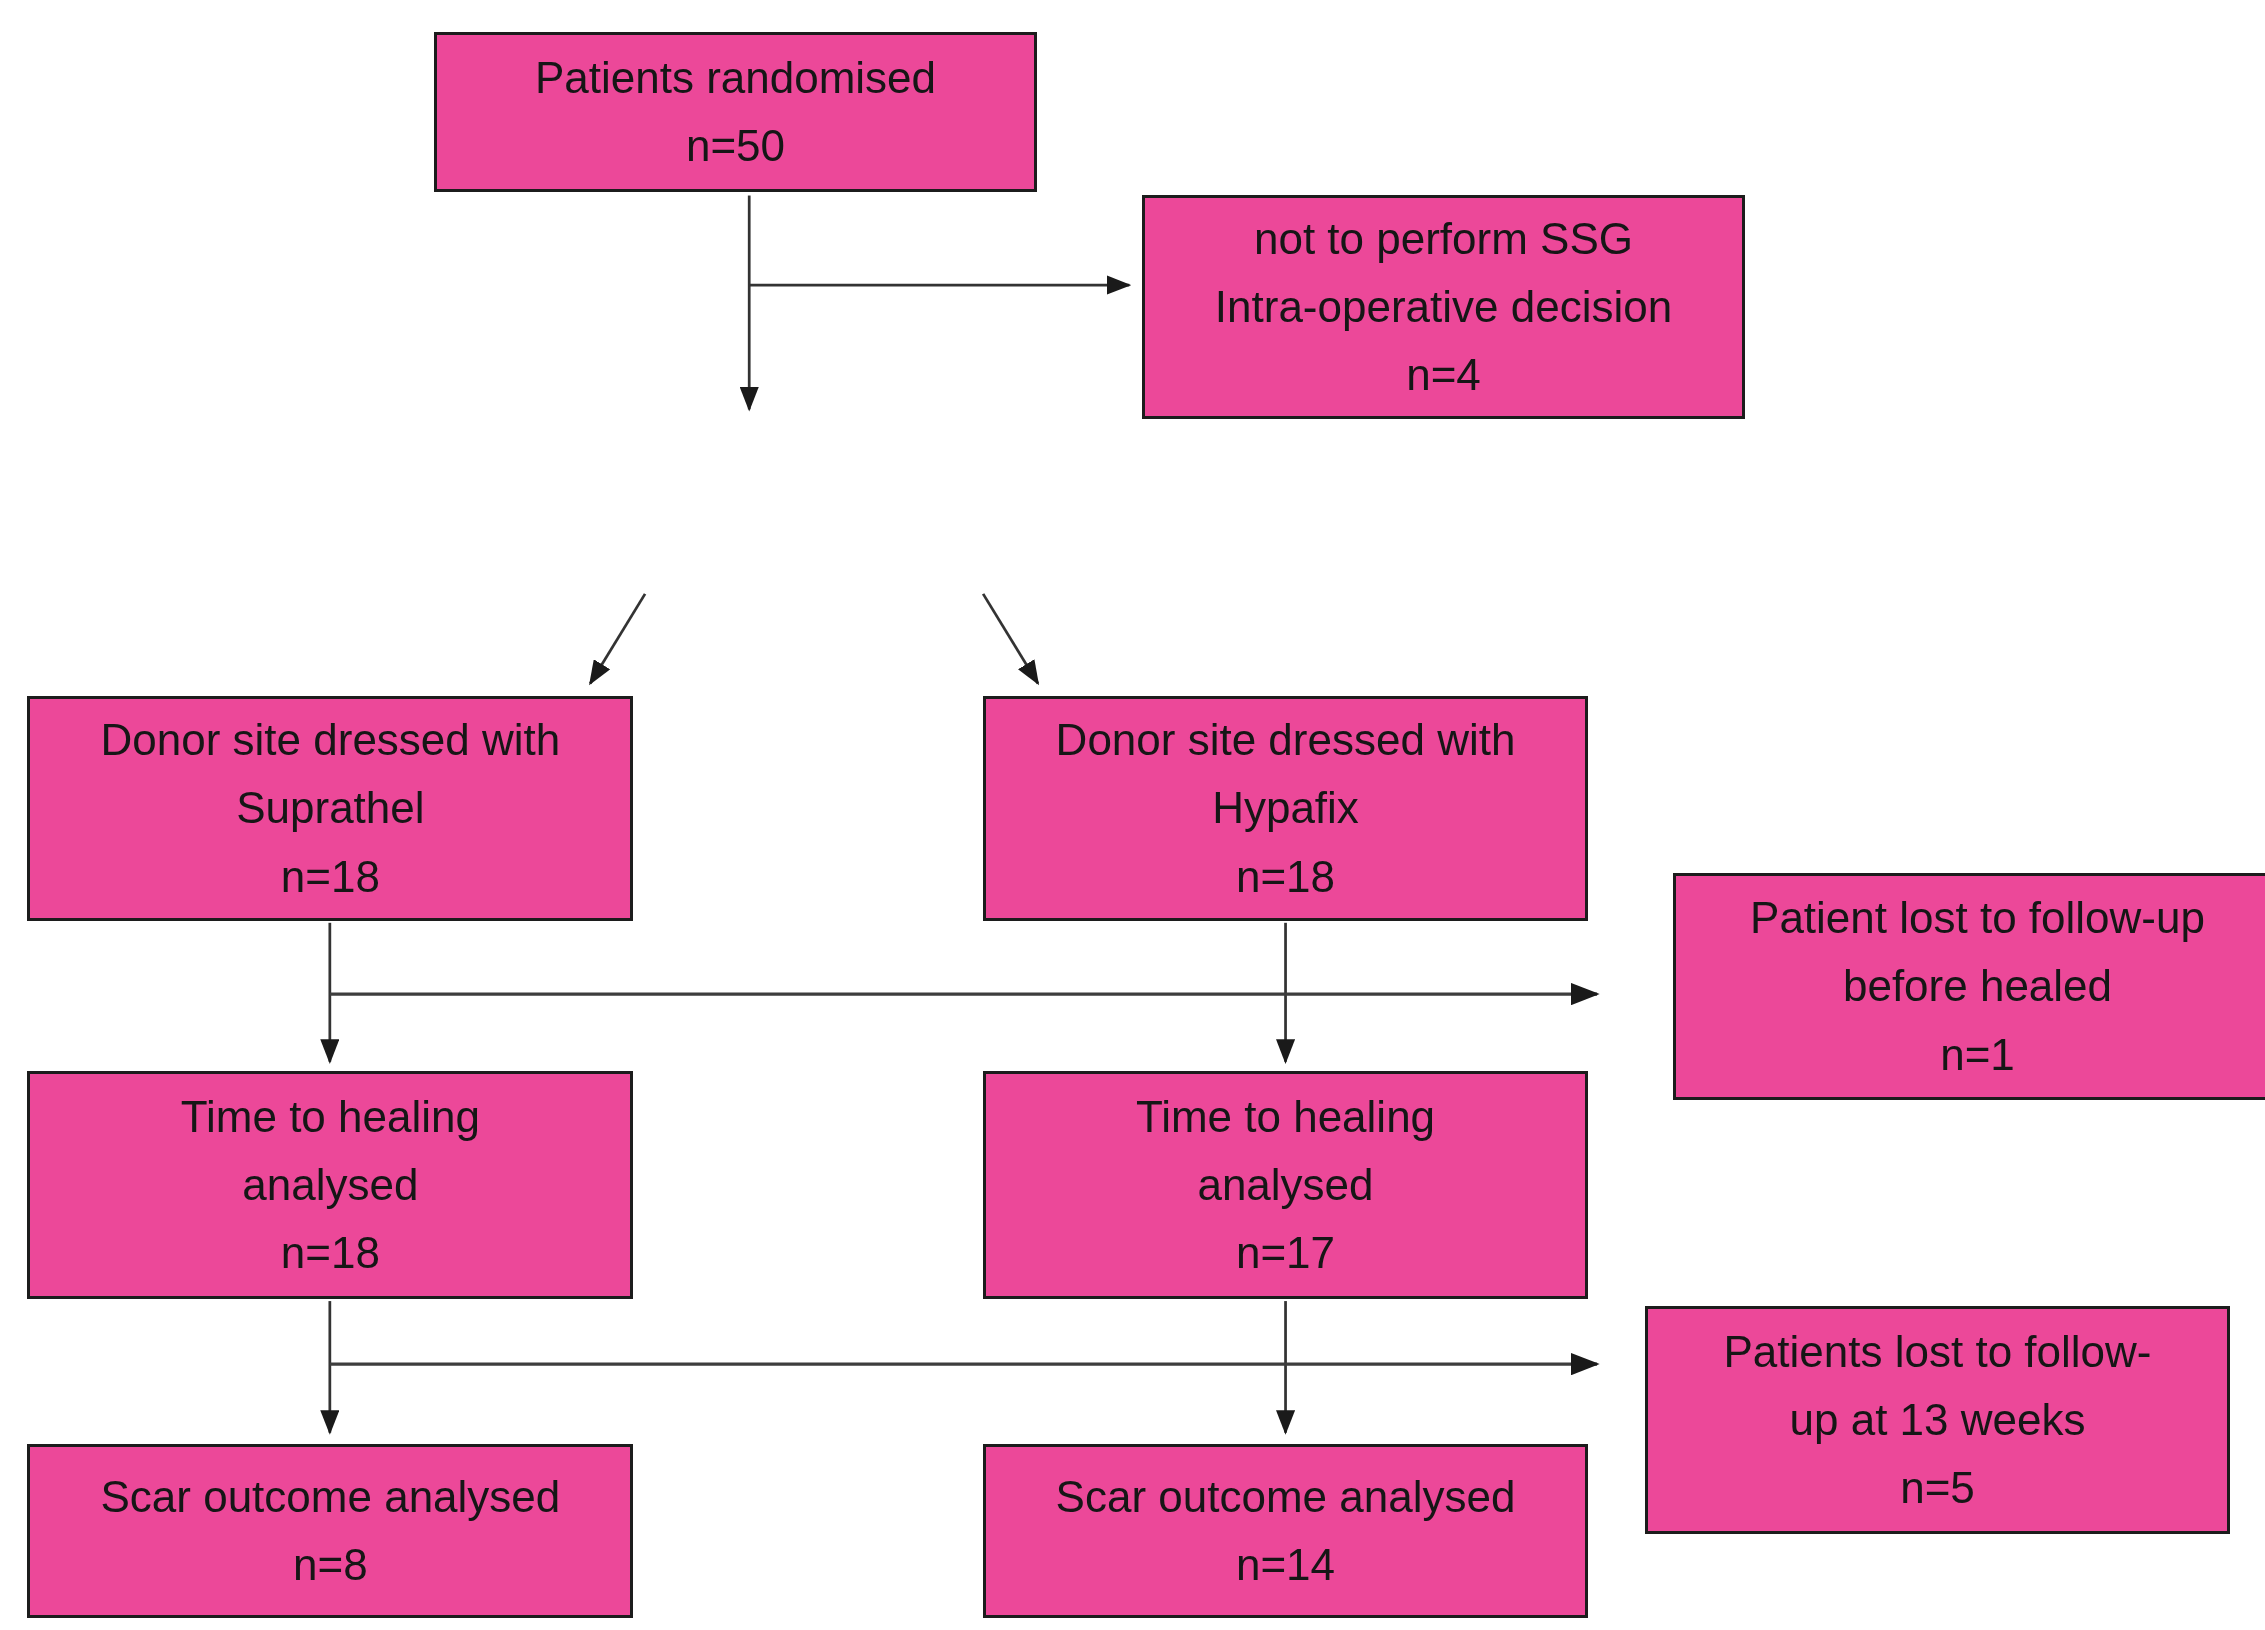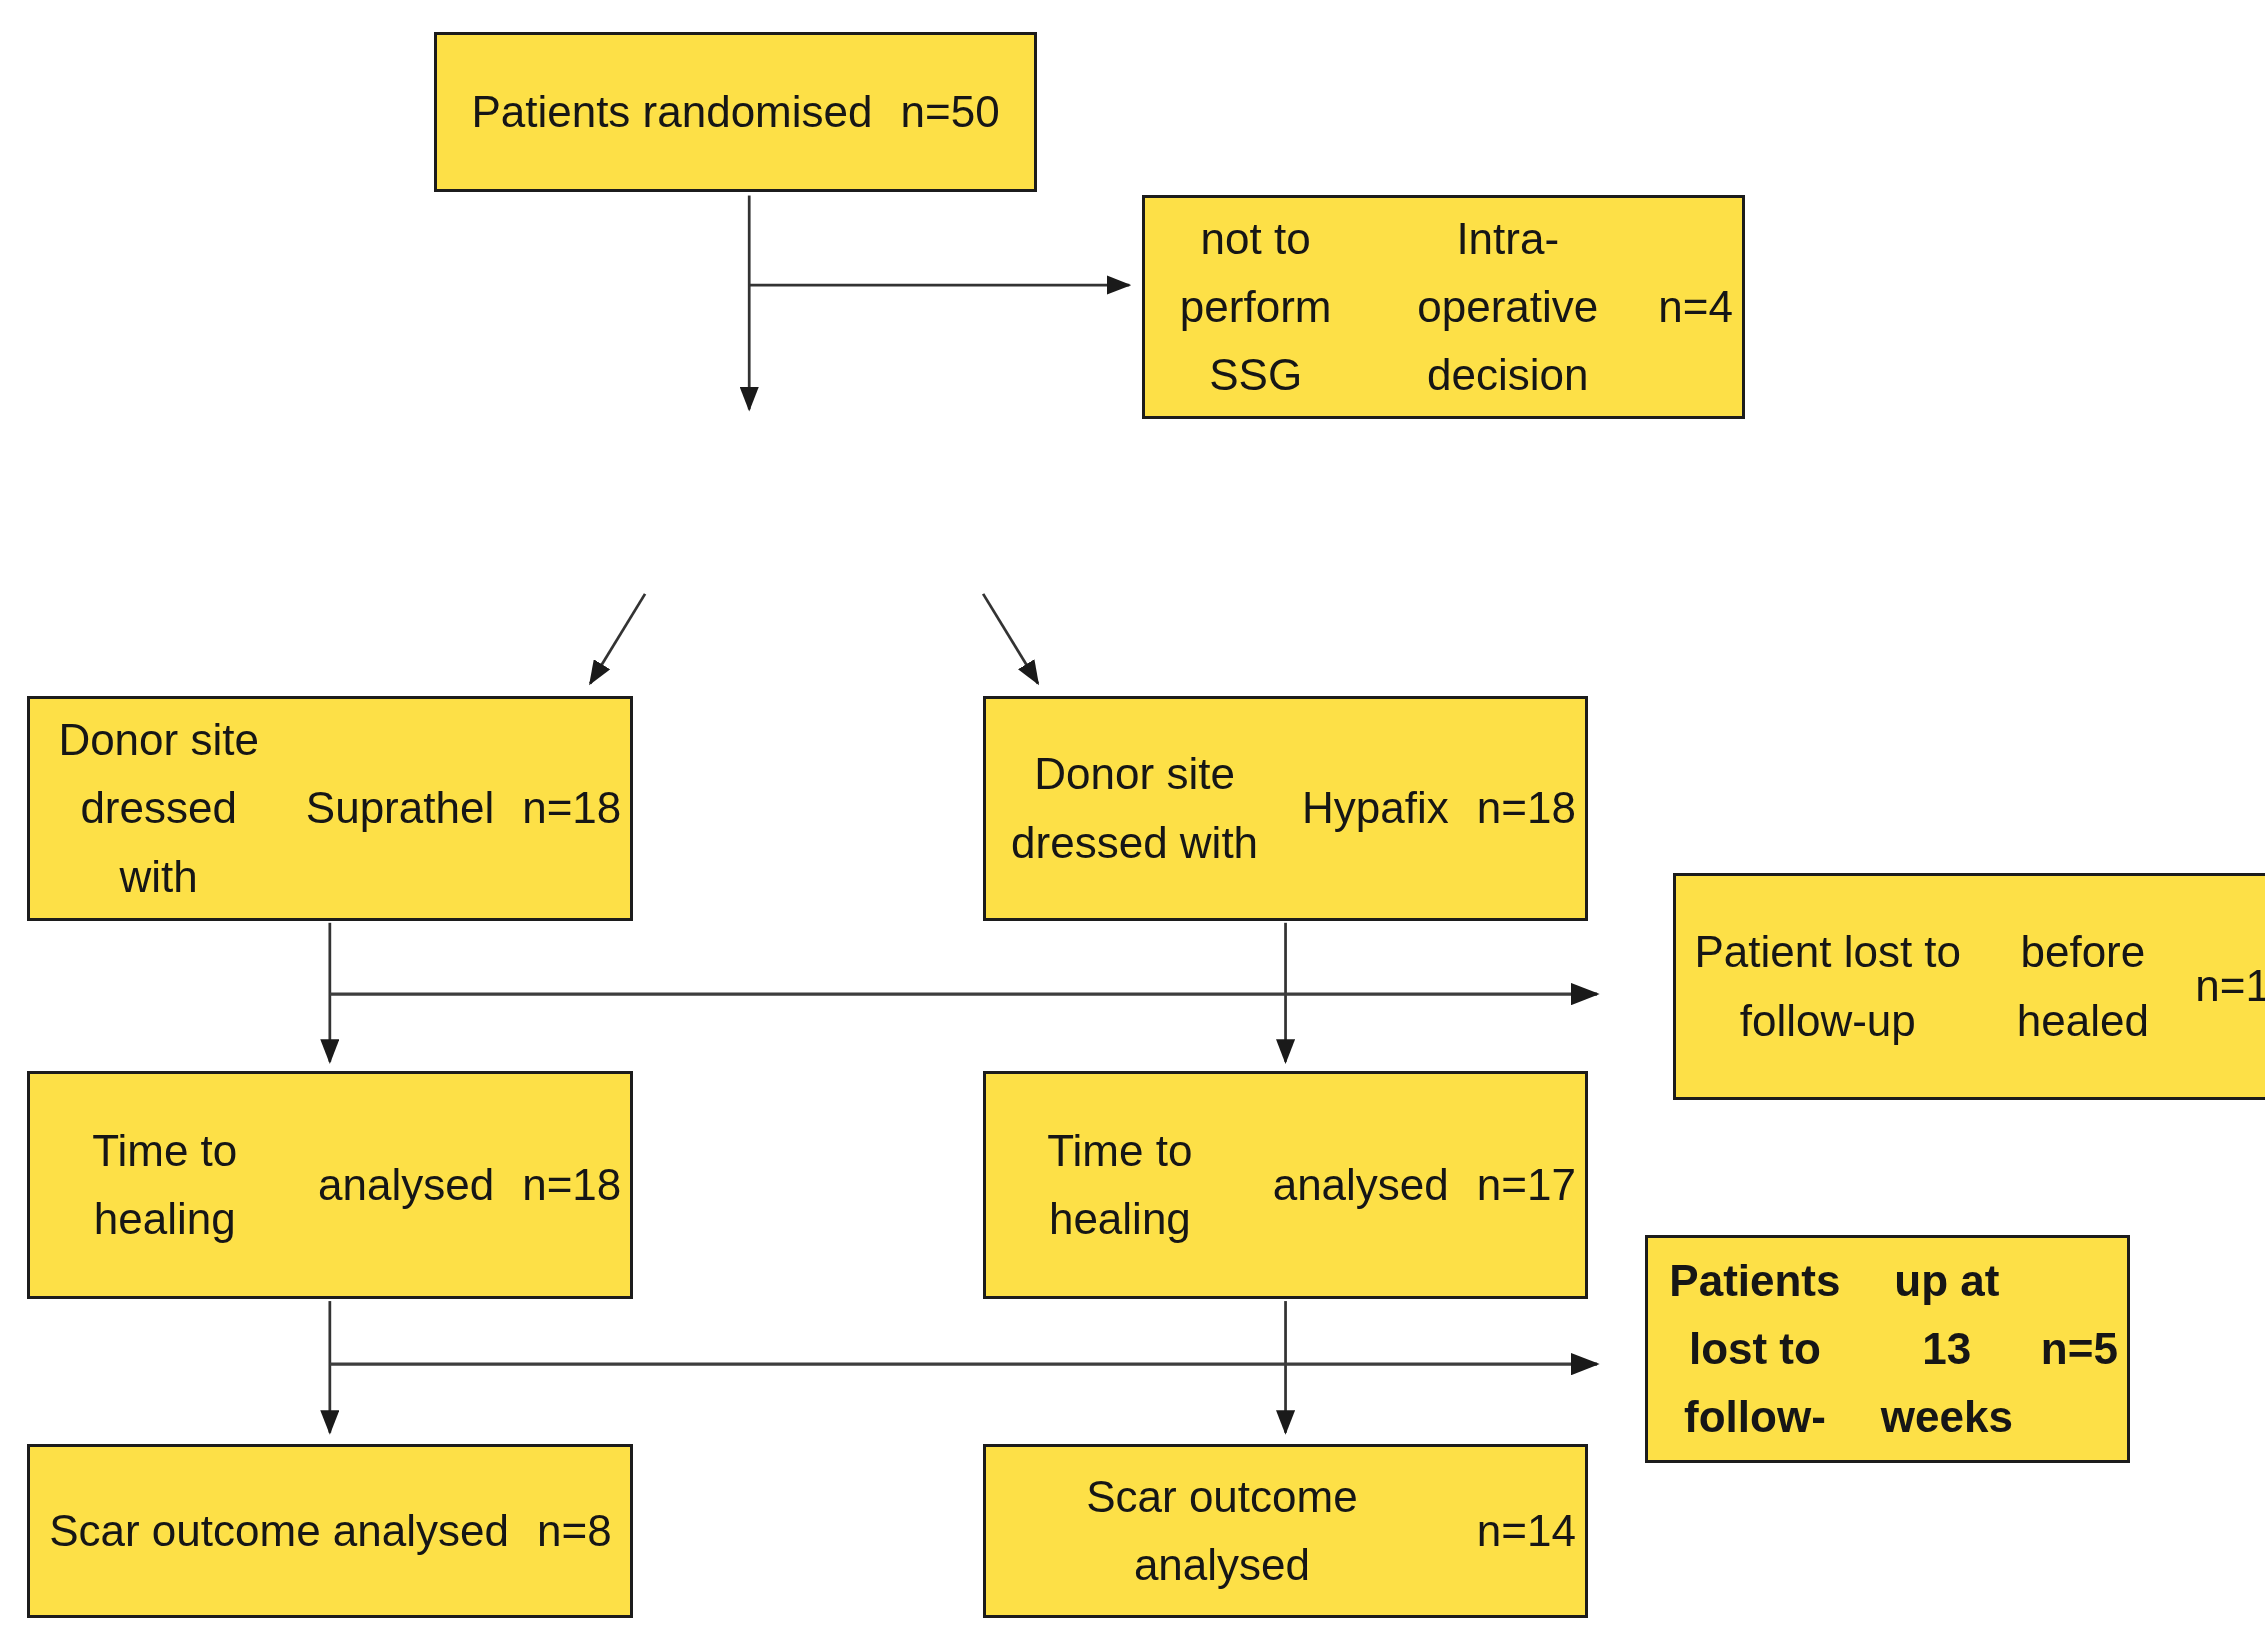--- a/index.html
+++ b/index.html
@@ -13,42 +13,42 @@
     overflow: hidden;
   }
   svg.connectors {
     position: absolute;
     left: 0; top: 0;
     width: 2265px; height: 1630px;
   }
   .box {
     position: absolute;
     box-sizing: border-box;
-    background: #fde047;
+    background: #ec4899;
     border: 3.7px solid #1c1c1c;
     display: flex;
+    flex-direction: column;
     justify-content: center;
     align-items: center;
     text-align: center;
     font-size: 44px;
     line-height: 1.55;
     color: #161616;
     padding: 3.7px 9.1px;
-    gap: 28px;
   }
   
   .b-randomised          { left: 434px;  top: 32px;   width: 603px; height: 160px; }
   .b-intraop             { left: 1142px; top: 195px;  width: 603px; height: 224px; }
   .b-underwent           { left: 434px;  top: 420px;  width: 603px; height: 155px; }
   .b-suprathel           { left: 27.4px;   top: 696px;  width: 606px; height: 225px; }
   .b-hypafix             { left: 983px; top: 696px;  width: 605px; height: 225px; }
   .b-lost-before-healed  { left: 1645px; top: 873px;  width: 609px; height: 227px; margin-left: 28px; }
   .b-time-suprathel      { left: 27.4px;   top: 1071px; width: 606px; height: 228px; }
   .b-time-hypafix        { left: 983px; top: 1071px; width: 605px; height: 228px; }
-  .b-lost-13-weeks       { left: 1645px; top: 1235px; width: 485px; height: 228px; font-weight: bold; }
+  .b-lost-13-weeks       { left: 1645px; top: 1306px; width: 585px; height: 228px; }
   .b-scar-suprathel      { left: 27.4px;   top: 1444px; width: 606px; height: 174px; }
   .b-scar-hypafix        { left: 983px; top: 1444px; width: 605px; height: 174px; }
 </style>
 </head>
 <body>
 
 <div class="canvas">
 
   <svg class="connectors" viewBox="0 0 2479 1784" aria-hidden="true">
     <defs>

